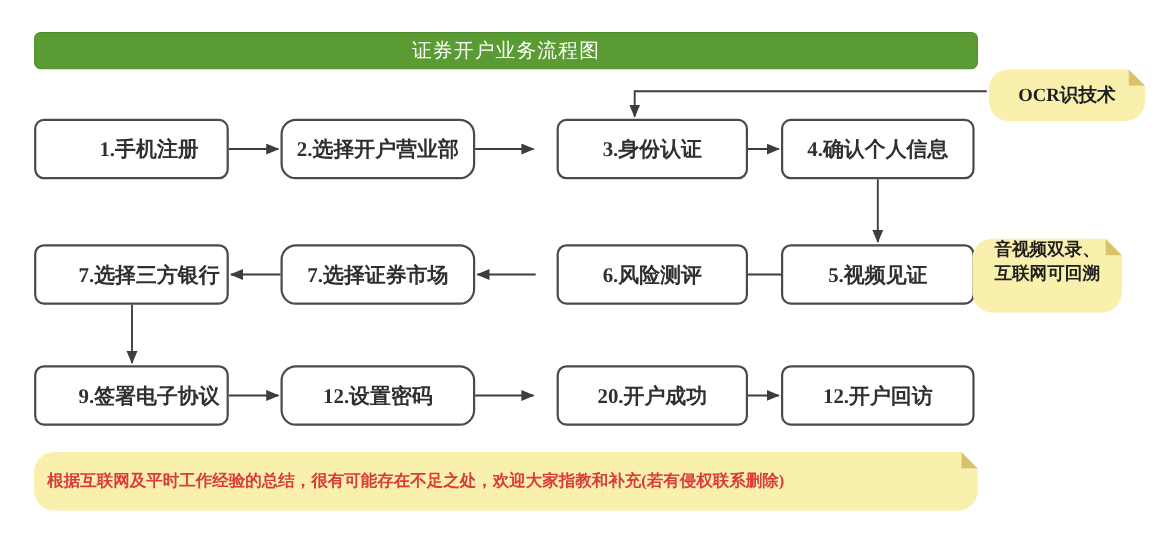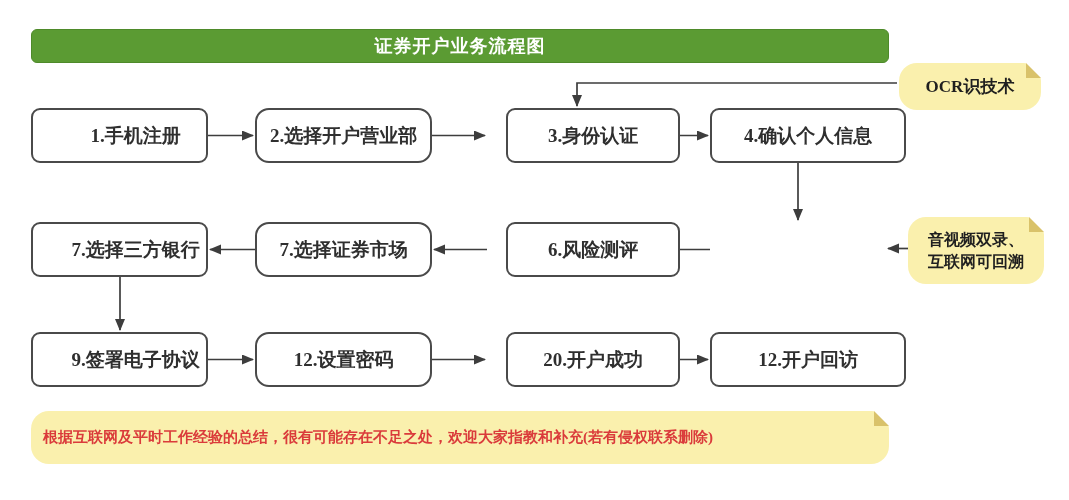--- a/index.html
+++ b/index.html
@@ -18,40 +18,40 @@
     width: 858px; height: 34px;
     background: #5b9b33;
     border: 1px solid #4e8a2a;
     border-radius: 6px;
     display: flex; align-items: center; justify-content: center;
     box-sizing: border-box;
   }
   .banner span {
     color: #ffffff;
     font-size: 18px;
-    font-weight: bold;
+    font-weight: normal;
     letter-spacing: 1px;
   }
   
   .box {
     position: absolute;
     height: 55px;
     background: #ffffff;
     border: 2px solid #4a4a4a;
     border-radius: 9px;
     display: flex; align-items: center; justify-content: center;
     box-sizing: border-box;
     color: #2f2f2f;
     font-size: 19px;
     font-weight: bold;
   }
   .col1 { left: 31px;  width: 177px; padding-left: 32px; }
   .col2 { left: 255px; width: 177px; border-radius: 14px; }
   .col3 { left: 506px; width: 174px; }
-  .col4 { left: 710px; width: 196px; }
+  .col4 { left: 710px; width: 176px; }
   .r1 { top: 108px; }
   .r2 { top: 222px; }
   .r3 { top: 332px; }
   
   .note {
     position: absolute;
     background: #faf0ad;
     box-sizing: border-box;
     border-radius: 18px;
   }
@@ -64,24 +64,24 @@
   }
   .note-ocr {
     left: 899px; top: 63px;
     width: 142px; height: 47px;
     display: flex; align-items: center; justify-content: center;
   }
   .note-ocr .note-text {
     color: #1f1f1f; font-size: 17px; font-weight: bold;
   }
   .note-video {
-    left: 908px; top: 217px;
+    left: 884px; top: 217px;
     width: 136px; height: 67px;
     display: flex; flex-direction: column;
-    align-items: center; justify-content: center;
+    align-items: center; justify-content: flex-start;
     line-height: 1.35;
   }
   .note-video .note-text {
     color: #1f1f1f; font-size: 16px; font-weight: bold;
   }
   .note-disclaimer {
     left: 31px; top: 411px;
     width: 858px; height: 53px;
     display: flex; align-items: center;
     padding-left: 12px;
@@ -138,20 +138,21 @@
   </svg>
 
   <div class="box col1 r1">1.手机注册</div>
   <div class="box col2 r1">2.选择开户营业部</div>
   <div class="box col3 r1">3.身份认证</div>
   <div class="box col4 r1">4.确认个人信息</div>
 
   <div class="box col1 r2">7.选择三方银行</div>
   <div class="box col2 r2">7.选择证券市场</div>
   <div class="box col3 r2">6.风险测评</div>
+  <div class="box col4 r2">5.视频见证</div>
 
   <div class="box col1 r3">9.签署电子协议</div>
   <div class="box col2 r3">12.设置密码</div>
   <div class="box col3 r3">20.开户成功</div>
   <div class="box col4 r3">12.开户回访</div>
 
   <div class="note note-ocr">
     <span class="fold"></span>
     <span class="note-text">OCR识技术</span>
   </div>

